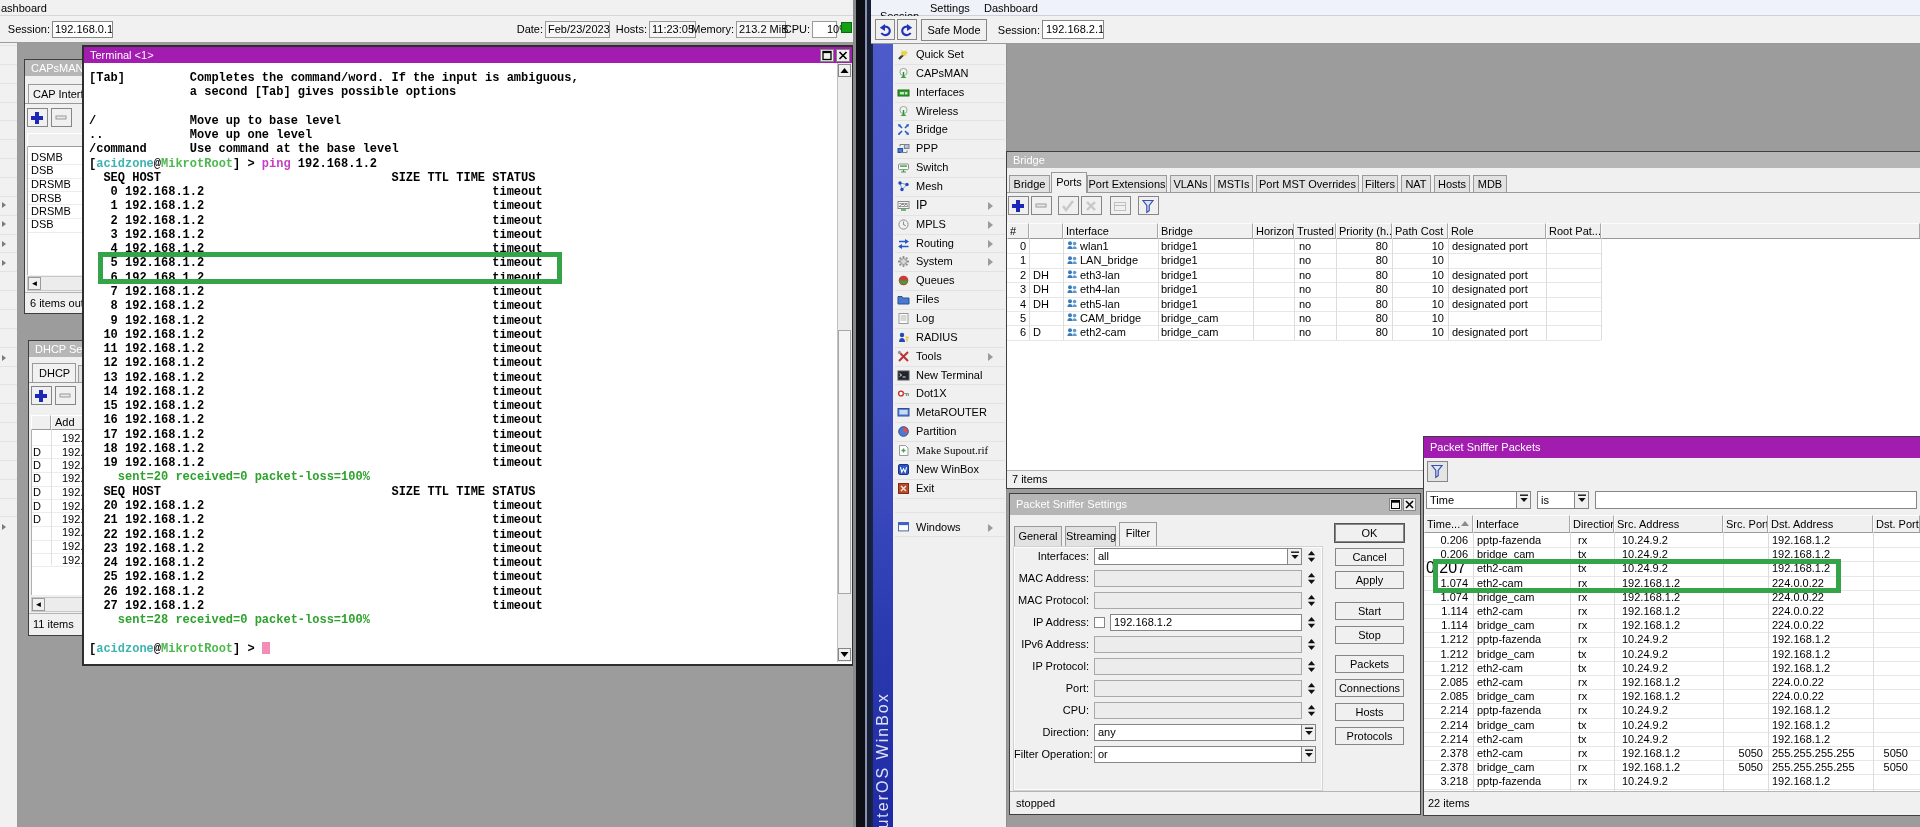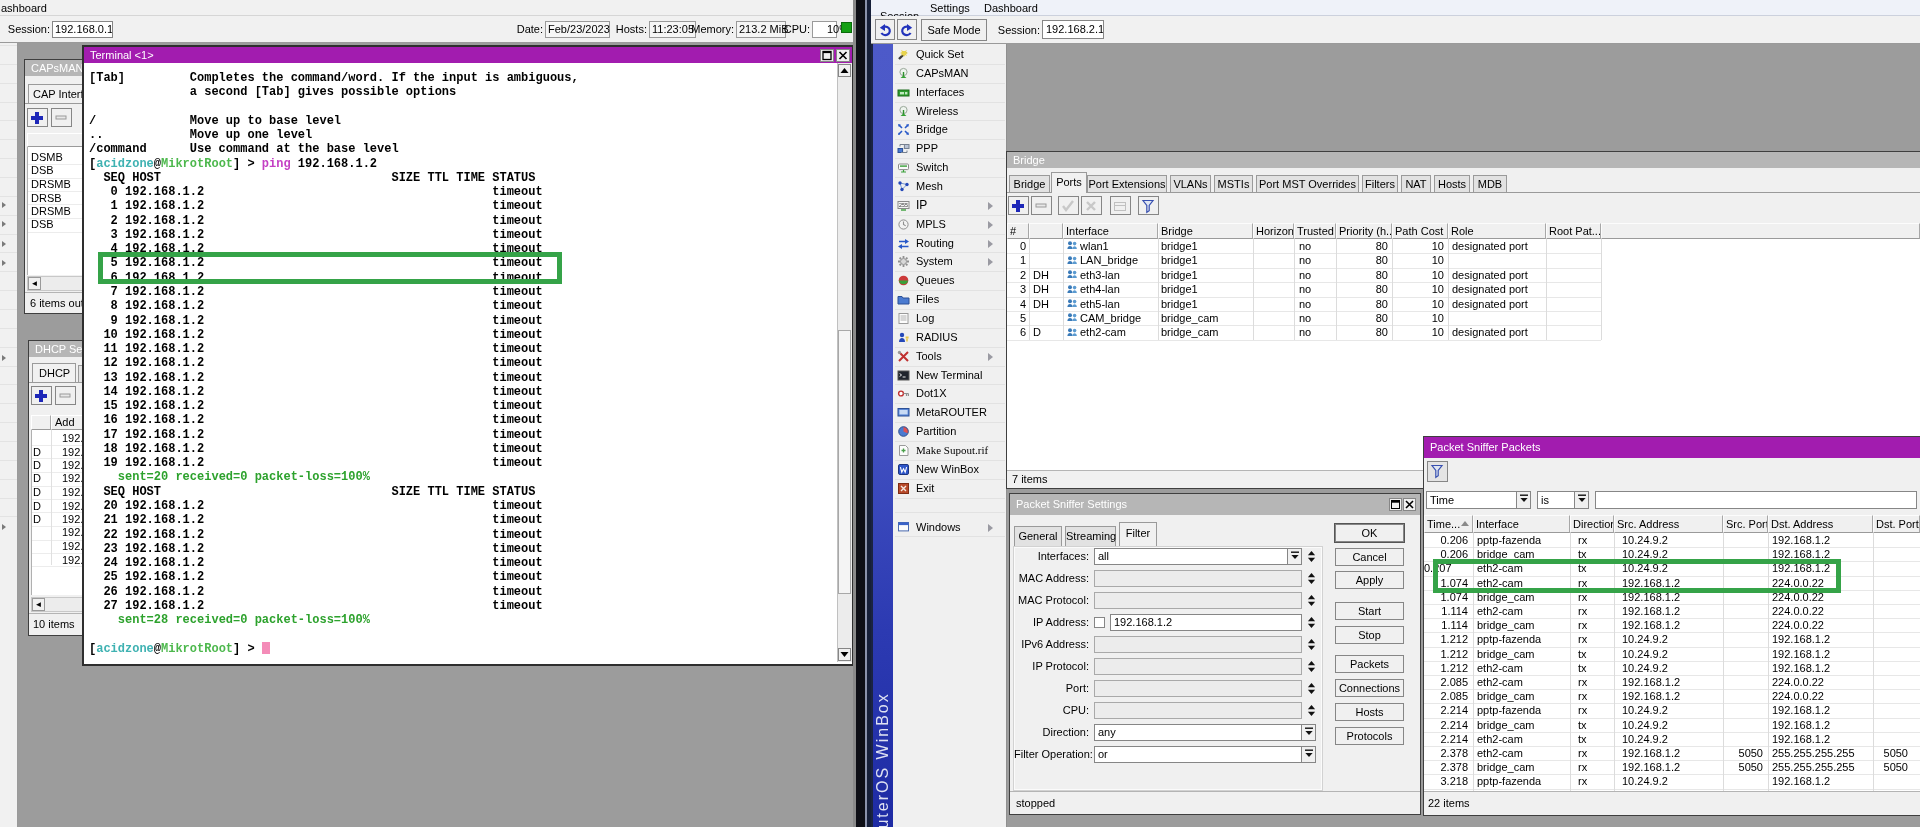--- a/index.html
+++ b/index.html
@@ -132,21 +132,21 @@
 <div style="position:absolute;left:62px;top:526px;width:70px;height:13px;font-size:11px;line-height:13px;white-space:pre;">192.168.88.1</div>
 <div style="position:absolute;left:32px;top:540px;width:123px;height:1px;background:#ececec;"></div>
 <div style="position:absolute;left:62px;top:540px;width:70px;height:13px;font-size:11px;line-height:13px;white-space:pre;">192.168.88.1</div>
 <div style="position:absolute;left:32px;top:553px;width:123px;height:1px;background:#ececec;"></div>
 <div style="position:absolute;left:62px;top:554px;width:70px;height:13px;font-size:11px;line-height:13px;white-space:pre;">192.168.88.1</div>
 <div style="position:absolute;left:32px;top:566px;width:123px;height:1px;background:#ececec;"></div>
 <div style="position:absolute;left:51px;top:430px;width:1px;height:135px;background:#e0e0e0;"></div>
 <div style="position:absolute;left:31px;top:597px;width:125px;height:15px;background:#ececec;border:1px solid #c8c8c8;"></div>
 <div style="position:absolute;left:32px;top:598px;width:13px;height:13px;background:#f0f0f0;border:1px solid #9a9a9a;text-align:center;line-height:11px;font-size:8px;">◄</div>
 <div style="position:absolute;left:29px;top:613px;width:128px;height:21px;background:#f0f0f0;border-top:1px solid #b4b4b4;"></div>
-<div style="position:absolute;left:33px;top:618px;font-size:11px;color:#000;white-space:pre;line-height:13px;">10 items</div>
+<div style="position:absolute;left:33px;top:618px;font-size:11px;color:#000;white-space:pre;line-height:13px;">11 items</div>
 <div style="position:absolute;left:82px;top:45px;width:772px;height:621px;background:#fff;border:2px solid #2e2e2e;"></div>
 <div class="tb blu" style="position:absolute;left:84px;top:47px;width:768px;">Terminal &lt;1&gt;</div>
 <div class="btn" style="position:absolute;left:820px;top:49px;width:14px;height:13px;"><svg width="12" height="11">
       <rect x="2" y="1.5" width="8" height="8" fill="none" stroke="#000" stroke-width="1.3"></rect>
       <rect x="2" y="1.5" width="8" height="1.6" fill="#000"></rect>
     </svg></div>
 <div class="btn" style="position:absolute;left:836px;top:49px;width:14px;height:13px;"><svg width="12" height="11">
       <path d="M2.5 2l7 7M9.5 2l-7 7" stroke="#000" stroke-width="1.6"></path>
     </svg></div>
 <div style="position:absolute;left:837px;top:63px;width:15px;height:599px;background:#ececec;border-left:1px solid #c0c0c0;"></div>
@@ -702,21 +702,21 @@
     <div style="position:absolute;left:0px;top:14px;width:496px;height:14px;"></div>
     <div style="position:absolute;left:0px;top:14px;width:44px;height:14px;text-align:right;line-height:14px;font-size:11px;white-space:pre;">0.206</div>
     <div style="position:absolute;left:53px;top:14px;width:92px;height:14px;line-height:14px;font-size:11px;white-space:pre;">bridge_cam</div>
     <div style="position:absolute;left:154px;top:14px;width:40px;height:14px;line-height:14px;font-size:11px;white-space:pre;">tx</div>
     <div style="position:absolute;left:198px;top:14px;width:100px;height:14px;line-height:14px;font-size:11px;white-space:pre;">10.24.9.2</div>
     <div style="position:absolute;left:299px;top:14px;width:40px;height:14px;text-align:right;line-height:14px;font-size:11px;white-space:pre;"></div>
     <div style="position:absolute;left:348px;top:14px;width:102px;height:14px;line-height:14px;font-size:11px;white-space:pre;">192.168.1.2</div>
     <div style="position:absolute;left:450px;top:14px;width:34px;height:14px;text-align:right;line-height:14px;font-size:11px;white-space:pre;"></div>
     <div style="position:absolute;left:0px;top:28px;width:496px;height:1px;background:#e7e7e7;"></div>
     <div style="position:absolute;left:0px;top:28px;width:496px;height:14px;"></div>
-    <div style="position:absolute;left:0px;top:28px;width:44px;height:14px;text-align:left;line-height:14px;font-size:11px;white-space:pre;">0.207</div>
+    <div style="position:absolute;left:0px;top:28px;width:44px;height:14px;text-align:center;line-height:14px;font-size:16px;white-space:pre;">0.207</div>
     <div style="position:absolute;left:53px;top:28px;width:92px;height:14px;line-height:14px;font-size:11px;white-space:pre;">eth2-cam</div>
     <div style="position:absolute;left:154px;top:28px;width:40px;height:14px;line-height:14px;font-size:11px;white-space:pre;">tx</div>
     <div style="position:absolute;left:198px;top:28px;width:100px;height:14px;line-height:14px;font-size:11px;white-space:pre;">10.24.9.2</div>
     <div style="position:absolute;left:299px;top:28px;width:40px;height:14px;text-align:right;line-height:14px;font-size:11px;white-space:pre;"></div>
     <div style="position:absolute;left:348px;top:28px;width:102px;height:14px;line-height:14px;font-size:11px;white-space:pre;">192.168.1.2</div>
     <div style="position:absolute;left:450px;top:28px;width:34px;height:14px;text-align:right;line-height:14px;font-size:11px;white-space:pre;"></div>
     <div style="position:absolute;left:0px;top:43px;width:496px;height:1px;background:#e7e7e7;"></div>
     <div style="position:absolute;left:0px;top:43px;width:496px;height:14px;"></div>
     <div style="position:absolute;left:0px;top:43px;width:44px;height:14px;text-align:right;line-height:14px;font-size:11px;white-space:pre;">1.074</div>
     <div style="position:absolute;left:53px;top:43px;width:92px;height:14px;line-height:14px;font-size:11px;white-space:pre;">eth2-cam</div>

